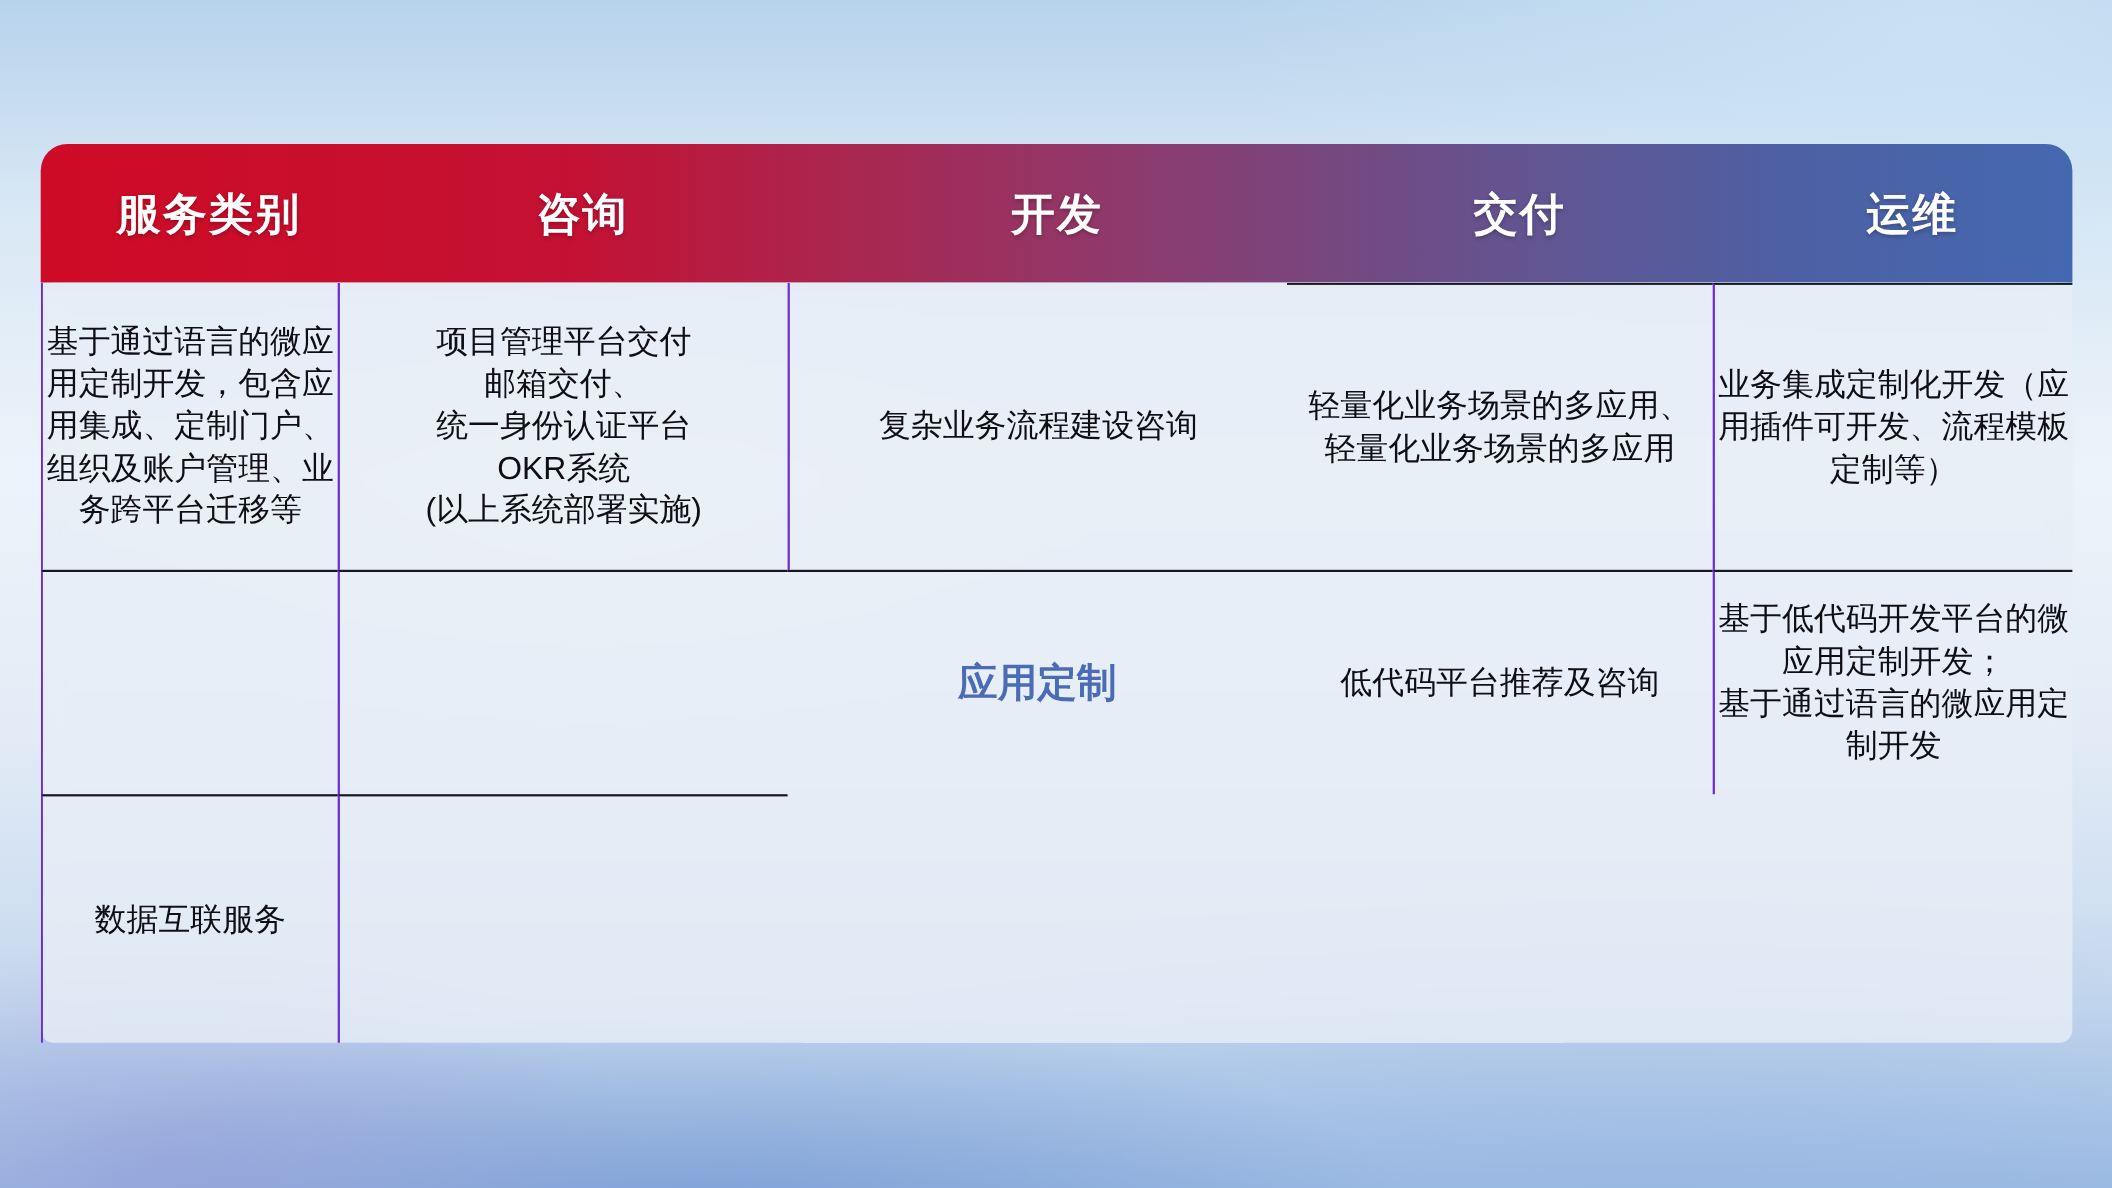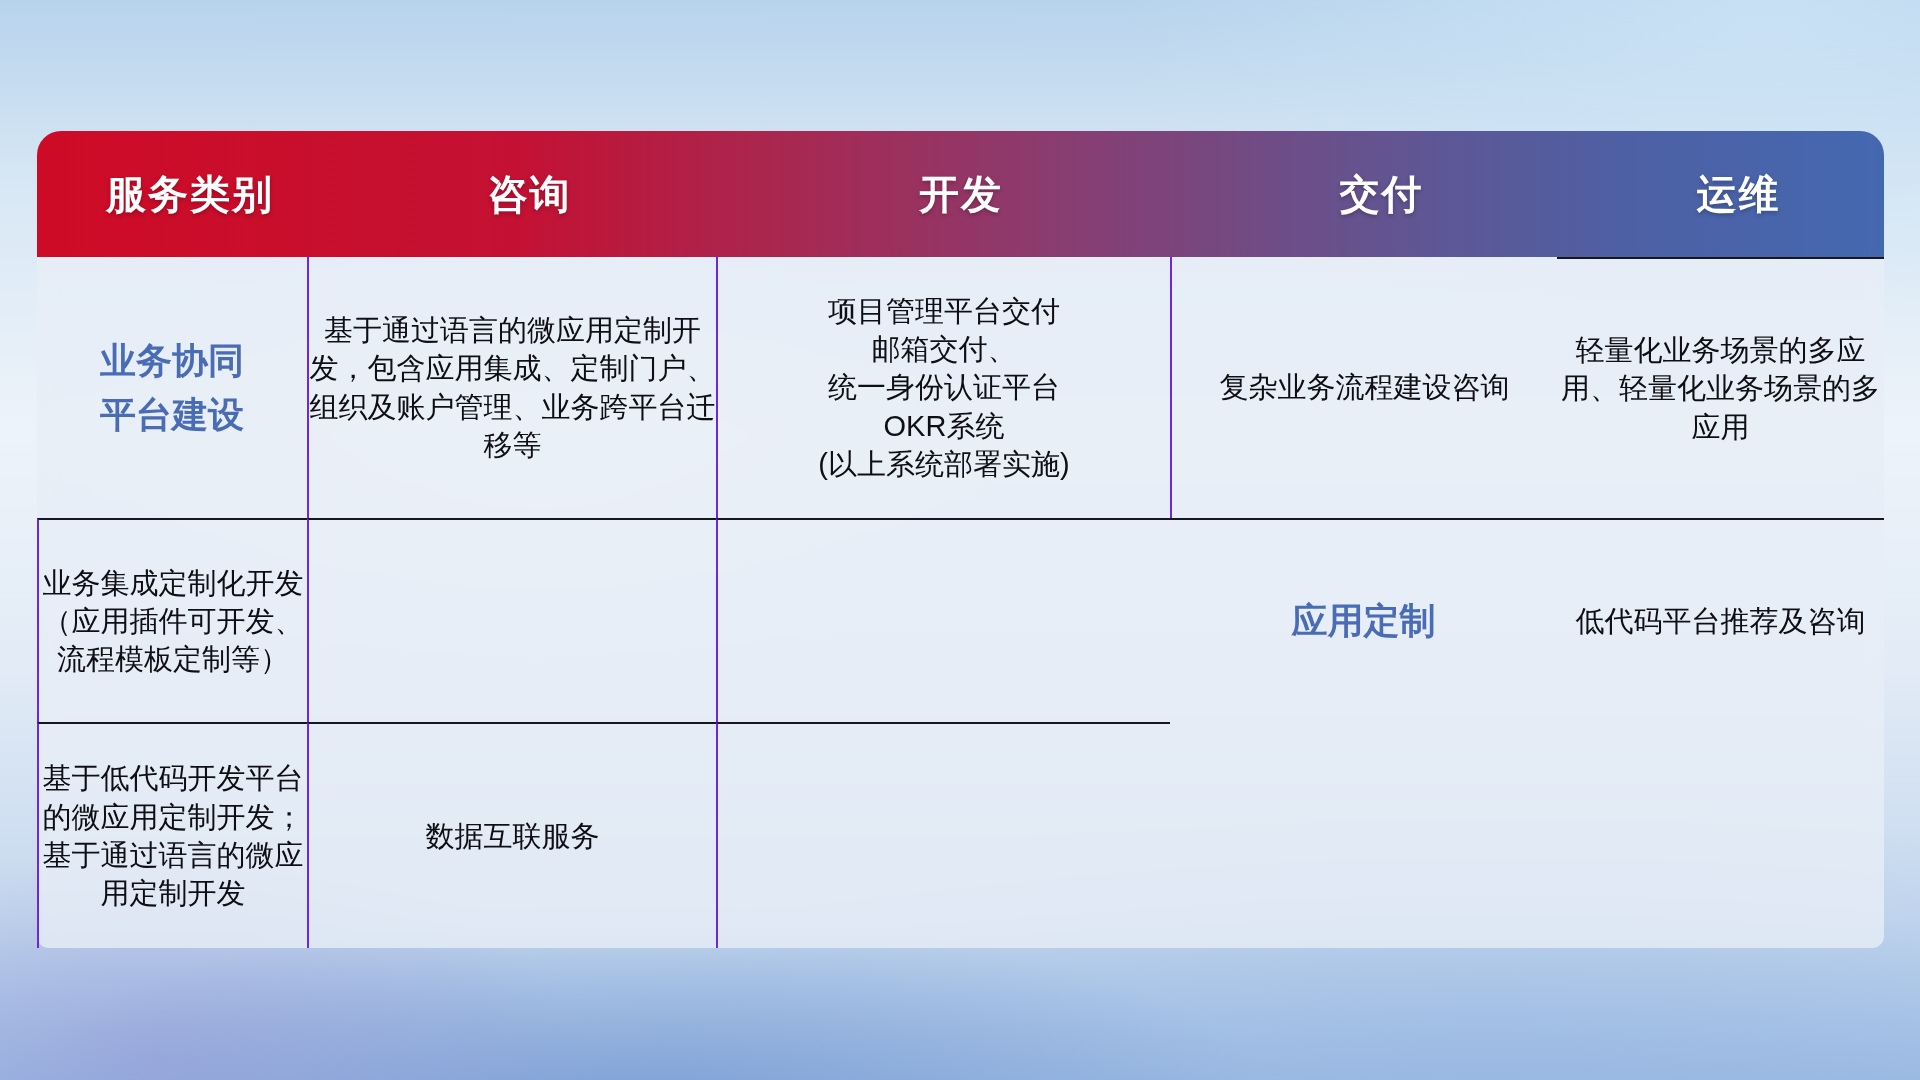--- a/index.html
+++ b/index.html
@@ -61,22 +61,20 @@
   <div class="hdr">
     <div class="hdr-cell">服务类别</div>
     <div class="hdr-cell">咨询</div>
     <div class="hdr-cell">开发</div>
     <div class="hdr-cell">交付</div>
     <div class="hdr-cell">运维</div>
   </div>
 
   <div class="tbody">
 
-    <div class="cell cat">业务协同
-平台建设</div>
     <div class="cell vline w-dev"><span class="inner">基于通过语言的微应用定制开发，包含应用集成、定制门户、组织及账户管理、业务跨平台迁移等</span></div>
     <div class="cell vline w-deliver"><span class="inner">项目管理平台交付
 邮箱交付、
 统一身份认证平台
 OKR系统
 (以上系统部署实施)</span></div>
     <div class="cell vline w-ops"><span class="inner">复杂业务流程建设咨询</span></div>
 
     <div class="cell hline w-consult"><span class="inner">轻量化业务场景的多应用、轻量化业务场景的多应用</span></div>
     <div class="cell vline hline w-dev"><span class="inner">业务集成定制化开发（应用插件可开发、流程模板定制等）</span></div>

